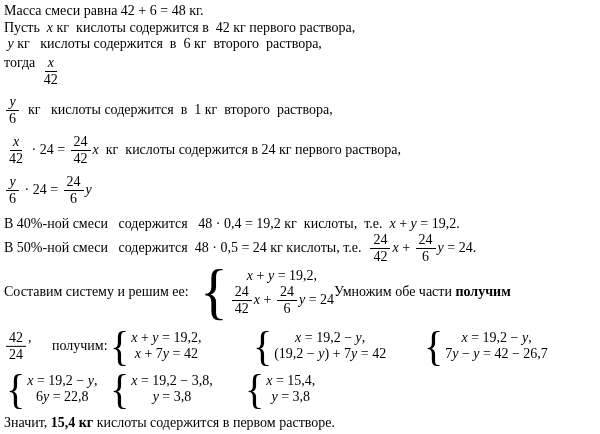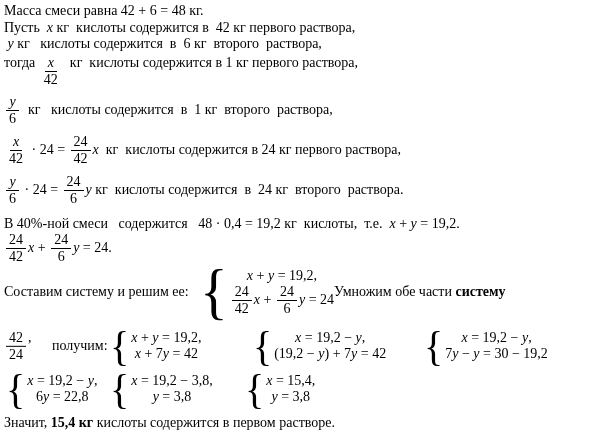--- a/index.html
+++ b/index.html
@@ -48,21 +48,20 @@
         <span class="t"> кг   кислоты содержится  в  6 кг  второго  раствора,</span>
       </span>
     </div>
   <div class="line" style="top:52px;height:38px">
       <span style="display:inline-flex;align-items:flex-start">
         <span class="t">тогда </span>
         <span class="frac">
           <span class="num it">x</span>
           <span class="den">42</span>
         </span>
-        <span class="t">  кг  кислоты содержится в 1 кг первого раствора,</span>
       </span>
     </div>
   <div class="line" style="top:91px;height:38px">
       <span style="display:inline-flex;align-items:center">
         <span class="frac">
           <span class="num it">y</span>
           <span class="den">6</span>
         </span>
         <span class="t">  кг   кислоты содержится  в  1 кг  второго  раствора,</span>
       </span>
@@ -87,34 +86,34 @@
         <span class="frac">
           <span class="num it">y</span>
           <span class="den">6</span>
         </span>
         <span class="t"> · 24 = </span>
         <span class="frac">
           <span class="num">24</span>
           <span class="den">6</span>
         </span>
         <span class="it">y</span>
-        <span class="t"> кг  кислоты содержится  в  24 кг  второго  раствора.</span>
       </span>
     </div>
   <div class="line" style="top:215px;height:17px">
       <span style="display:inline-flex;align-items:center">
         <span class="t">В 40%-ной смеси   содержится   48 · 0,4 = 19,2 кг  кислоты,  т.е.  </span>
         <span class="it">x</span>
         <span class="t"> + </span>
         <span class="it">y</span>
         <span class="t"> = 19,2.</span>
       </span>
     </div>
   <div class="line" style="top:227px;height:42px">
       <span style="display:inline-flex;align-items:center">
+        <span class="t">В 50%-ной смеси   содержится  48 · 0,5 = 24 кг кислоты, т.е.  </span>
         <span class="frac">
           <span class="num">24</span>
           <span class="den">42</span>
         </span>
         <span class="it">x</span>
         <span class="t"> + </span>
         <span class="frac">
           <span class="num">24</span>
           <span class="den">6</span>
         </span>
@@ -131,21 +130,21 @@
         <span class="sys big">
           <span class="brace">{</span>
           <span class="rows">
             <span class="row"><span class="it">x</span><span class="t"> + </span><span class="it">y</span><span class="t"> = 19,2,</span></span>
             <span class="row"><span class="frac"><span class="num">24</span><span class="den">42</span></span><span class="it">x</span><span class="t"> + </span><span class="frac"><span class="num">24</span><span class="den">6</span></span><span class="it">y</span><span class="t"> = 24</span></span>
           </span>
         </span>
       </span>
     <span class="part" style="left:334px">
         <span class="t">Умножим обе части </span>
-        <span class="bold">систему</span>
+        <span class="bold">получим</span>
       </span>
   </div>
 
   <div class="line has-parts" style="top:320px;height:52px">
     <span class="part" style="left:4px">
         <span class="frac">
           <span class="num">42</span>
           <span class="den">24</span>
         </span>
         <span class="t">,</span>
@@ -169,21 +168,21 @@
             <span class="row"><span class="it">x</span><span class="t"> = 19,2 − </span><span class="it">y</span><span class="t">,</span></span>
             <span class="row"><span class="t">(19,2 − </span><span class="it">y</span><span class="t">) + 7</span><span class="it">y</span><span class="t"> = 42</span></span>
           </span>
         </span>
       </span>
     <span class="part" style="left:424px">
         <span class="sys">
           <span class="brace">{</span>
           <span class="rows">
             <span class="row"><span class="it">x</span><span class="t"> = 19,2 − </span><span class="it">y</span><span class="t">,</span></span>
-            <span class="row"><span class="t">7</span><span class="it">y</span><span class="t"> − </span><span class="it">y</span><span class="t"> = 30 − 19,2</span></span>
+            <span class="row"><span class="t">7</span><span class="it">y</span><span class="t"> − </span><span class="it">y</span><span class="t"> = 42 − 26,7</span></span>
           </span>
         </span>
       </span>
   </div>
 
   <div class="line has-parts" style="top:366px;height:46px">
     <span class="part" style="left:6px">
         <span class="sys">
           <span class="brace">{</span>
           <span class="rows">

